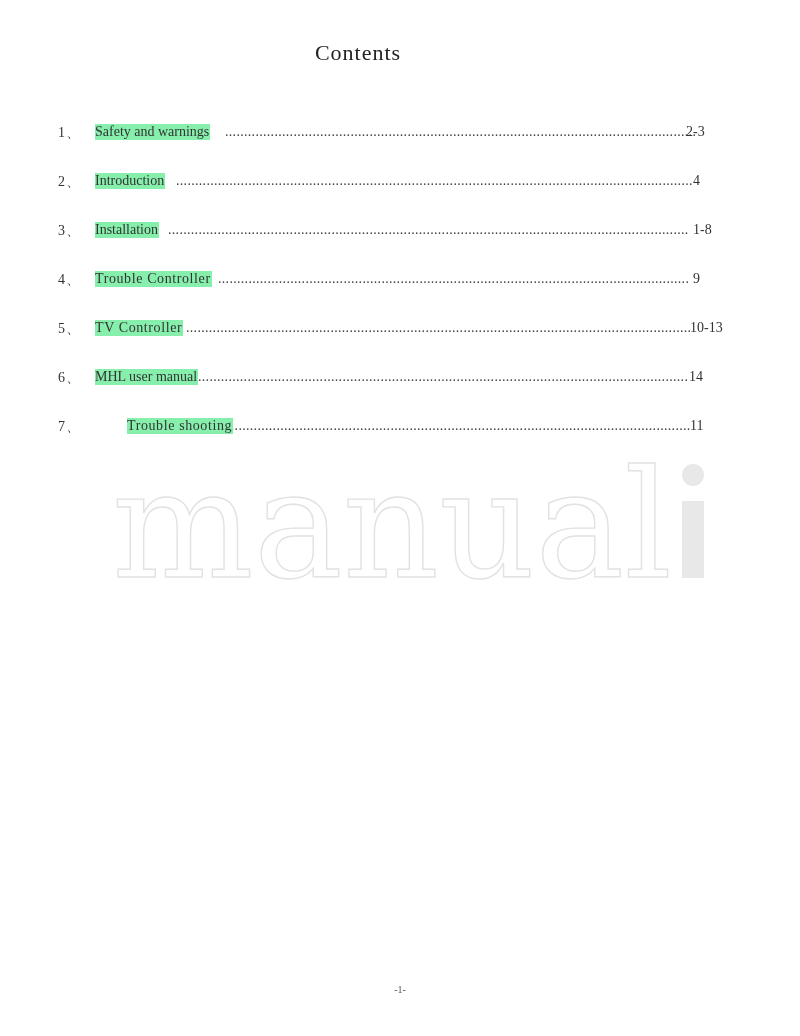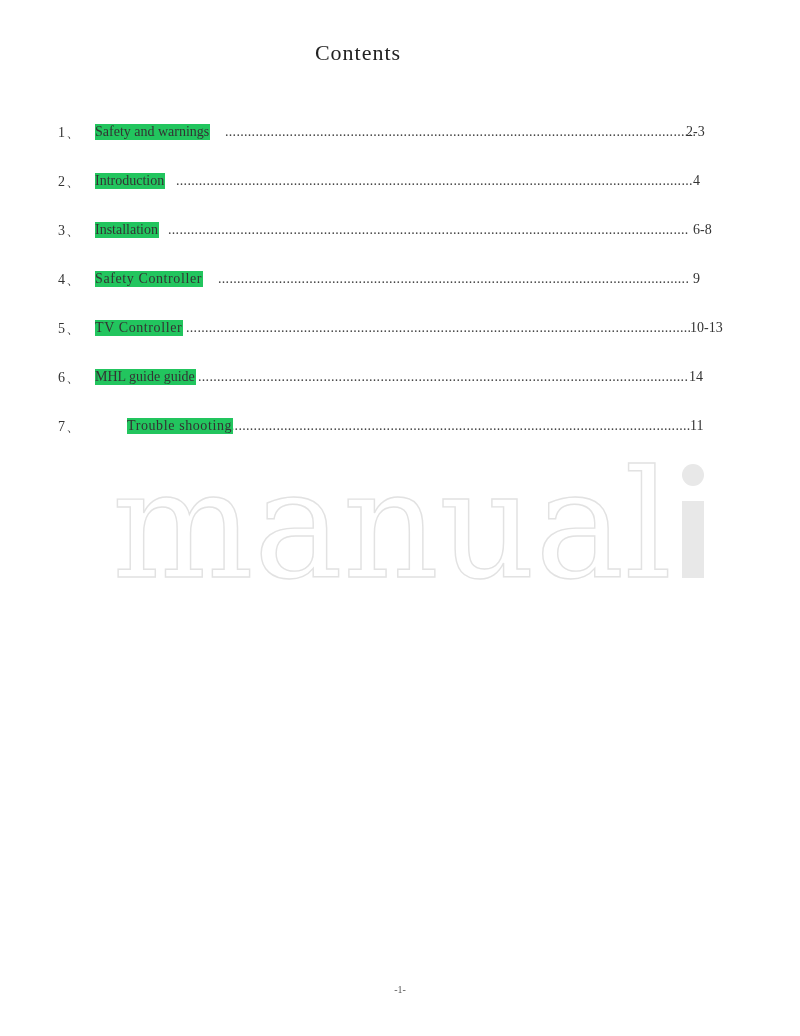--- a/index.html
+++ b/index.html
@@ -2,21 +2,21 @@
 <html><head>
 <meta charset="utf-8">
 <style>
   html, body { margin: 0; padding: 0; background: #ffffff; }
   body { width: 800px; height: 1036px; position: relative; overflow: hidden;
          font-family: "Liberation Serif", "DejaVu Serif", serif; color: #333; }
   .title { position: absolute; top: 40px; left: 0; width: 716px; text-align: center;
            font-size: 22px; letter-spacing: 1px; color: #222; }
   .toc-row { position: absolute; left: 0; height: 20px; font-size: 14px; color: #333; }
   .toc-num { position: absolute; left: 58px; top: 0; white-space: nowrap; letter-spacing: 1px; }
-  .toc-label { position: absolute; left: 95px; top: 0; white-space: nowrap; background: #22c55e; padding-right: 1px; text-align: right; }
+  .toc-label { position: absolute; left: 95px; top: 0; white-space: nowrap; background: #86efac; padding-right: 1px; text-align: right; }
   .toc-dots { position: absolute; top: 0; overflow: hidden; white-space: nowrap; color: #444; letter-spacing: 0.3px; }
   .toc-page { position: absolute; top: 0; white-space: nowrap; }
   .watermark { position: absolute; left: 112px; top: 455px; width: 600px; height: 130px; }
   .footer { position: absolute; top: 984px; left: 0; width: 800px; text-align: center; font-size: 10px; color: #555; }
 </style>
 </head>
 <body>
 
 <div class="title">Contents</div>
 
@@ -32,41 +32,41 @@
     <span class="toc-num">2、</span>
     <span class="toc-dots" style="left:176px;width:516px;">..........................................................................................................................................................</span>
     <span class="toc-label">Introduction</span>
     <span class="toc-page" style="left:693px;">4</span>
   </div>
 
   <div class="toc-row" style="top:222px;">
     <span class="toc-num">3、</span>
     <span class="toc-dots" style="left:168px;width:520px;">..........................................................................................................................................................</span>
     <span class="toc-label">Installation</span>
-    <span class="toc-page" style="left:693px;">6-8</span>
+    <span class="toc-page" style="left:693px;">1-8</span>
   </div>
 
   <div class="toc-row" style="top:271px;">
     <span class="toc-num">4、</span>
     <span class="toc-dots" style="left:218px;width:470px;">..........................................................................................................................................</span>
-    <span class="toc-label" style="letter-spacing:0.6px;">Safety  Controller</span>
+    <span class="toc-label" style="letter-spacing:0.6px;">Trouble  Controller</span>
     <span class="toc-page" style="left:693px;">9</span>
   </div>
 
   <div class="toc-row" style="top:320px;">
     <span class="toc-num">5、</span>
     <span class="toc-dots" style="left:186px;width:504px;">......................................................................................................................................................</span>
     <span class="toc-label" style="letter-spacing:0.6px;">TV  Controller</span>
     <span class="toc-page" style="left:690px;">10-13</span>
   </div>
 
   <div class="toc-row" style="top:369px;">
     <span class="toc-num">6、</span>
     <span class="toc-dots" style="left:198px;width:490px;">..............................................................................................................................................</span>
-    <span class="toc-label">MHL guide guide</span>
+    <span class="toc-label">MHL user manual</span>
     <span class="toc-page" style="left:689px;text-align:right;">14</span>
   </div>
 
   <div class="toc-row" style="top:418px;">
     <span class="toc-num">7、</span>
     <span class="toc-dots" style="left:208px;width:482px;">............................................................................................................................................</span>
     <span class="toc-label" style="letter-spacing:0.6px;margin-left:32px;">Trouble  shooting</span>
     <span class="toc-page" style="left:690px;">11</span>
   </div>
 </div>

